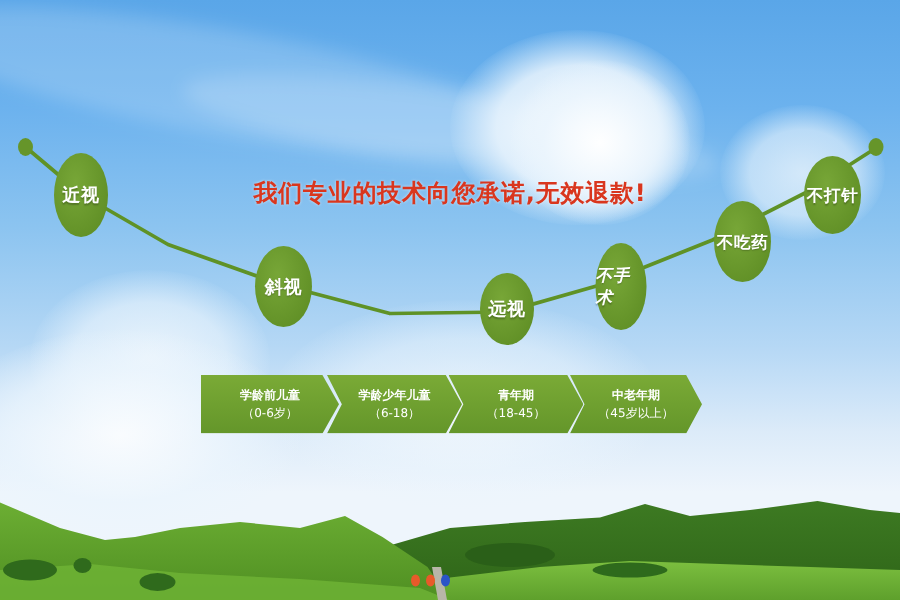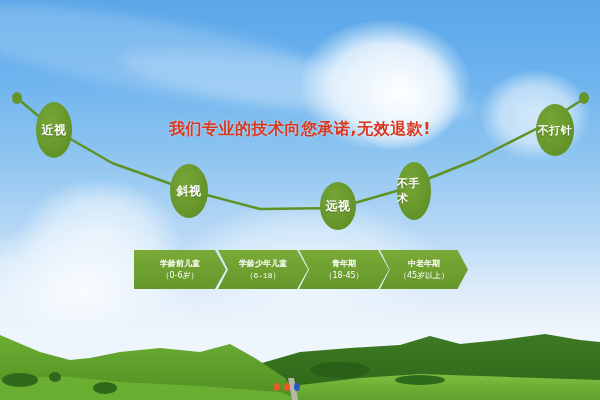--- a/index.html
+++ b/index.html
@@ -78,28 +78,29 @@
 
   <svg class="curve" viewBox="0 0 600 400">
     <path d="M17,98 L55,130 L112,163 L188,190 L260,209 L337,208 L400,190 L475,160 L538,128 L585,98" fill="none" stroke="#5f9226" stroke-width="2.5" stroke-linejoin="round"></path>
     <ellipse cx="17" cy="98" rx="5" ry="6" fill="#66952a"></ellipse>
     <ellipse cx="584" cy="98" rx="5" ry="6" fill="#66952a"></ellipse>
   </svg>
 
   <div class="node" style="left:36px;top:102px;width:36px;height:56px;">近视</div>
   <div class="node" style="left:170px;top:164px;width:38px;height:54px;">斜视</div>
   <div class="node" style="left:320px;top:182px;width:36px;height:48px;">远视</div>
-  <div class="node" style="left:397px;top:162px;width:34px;height:58px;font-size:11px;">不手术</div>
+  <div class="node" style="left:397px;top:162px;width:34px;height:58px;font-size:11px;font-style:italic;">不手术</div>
+  <div class="node" style="left:476px;top:134px;width:38px;height:54px;font-size:11px;">不吃药</div>
   <div class="node" style="left:536px;top:104px;width:38px;height:52px;font-size:11px;">不打针</div>
 
   <div class="stage" style="left:134px;width:92px;clip-path:polygon(0 0, 88% 0, 100% 50%, 88% 100%, 0 100%);">
     <span class="t1">学龄前儿童</span>
     <span>（0-6岁）</span>
   </div>
-  <div class="stage" style="left:218px;width:90px;clip-path:polygon(0 0, 88% 0, 100% 50%, 88% 100%, 0 100%, 11% 50%);font-family:Liberation Mono, monospace;">
+  <div class="stage" style="left:218px;width:90px;clip-path:polygon(0 0, 88% 0, 100% 50%, 88% 100%, 0 100%, 11% 50%);">
     <span class="t1">学龄少年儿童</span>
     <span>（6-18）</span>
   </div>
   <div class="stage" style="left:299px;width:90px;clip-path:polygon(0 0, 88% 0, 100% 50%, 88% 100%, 0 100%, 11% 50%);">
     <span class="t1">青年期</span>
     <span>（18-45）</span>
   </div>
   <div class="stage" style="left:380px;width:88px;clip-path:polygon(0 0, 88% 0, 100% 50%, 88% 100%, 0 100%, 11% 50%);">
     <span class="t1">中老年期</span>
     <span>（45岁以上）</span>

